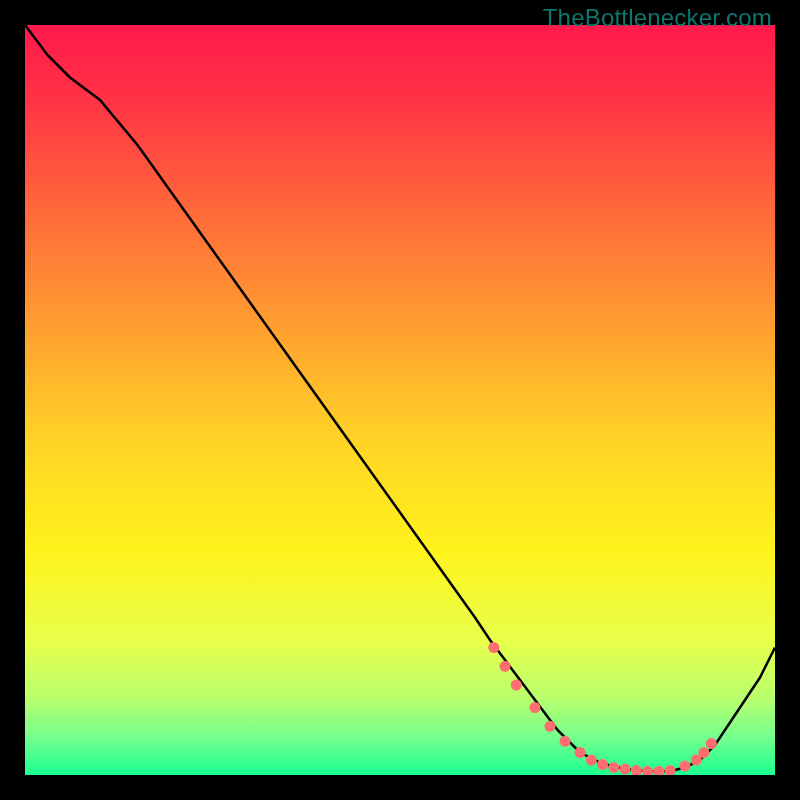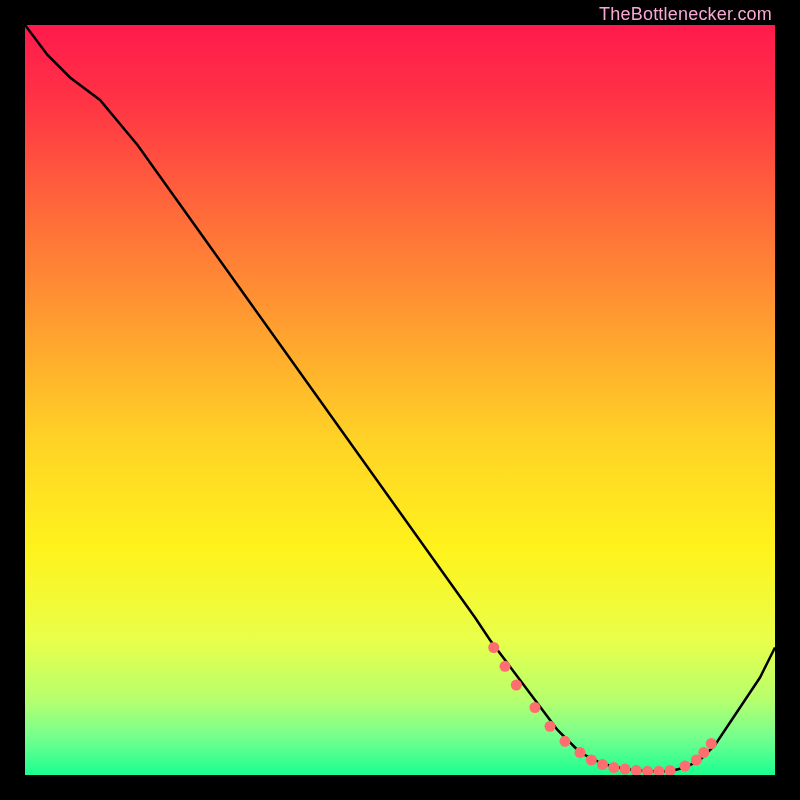--- a/index.html
+++ b/index.html
@@ -23,22 +23,22 @@
     position: absolute;
     left: 0;
     top: 0;
     width: 750px;
     height: 750px;
   }
   .watermark {
     position: absolute;
     top: 4px;
     right: 28px;
-    color: #f9a8d4;
-    font-size: 18px;
+    color: #0f766e;
+    font-size: 24px;
     font-weight: 500;
     letter-spacing: 0.2px;
   }
 </style>
 </head>
 <body>
 
 <div class="frame">
   <svg class="plot-area" viewBox="0 0 750 750" preserveAspectRatio="none">
     <defs>

